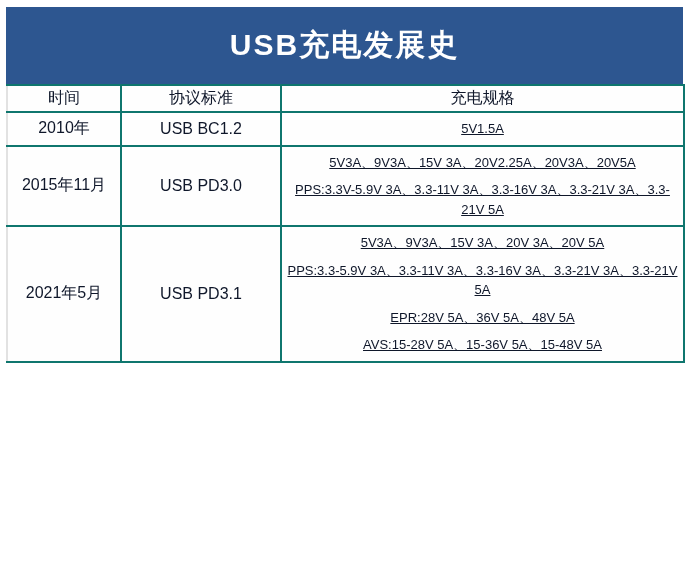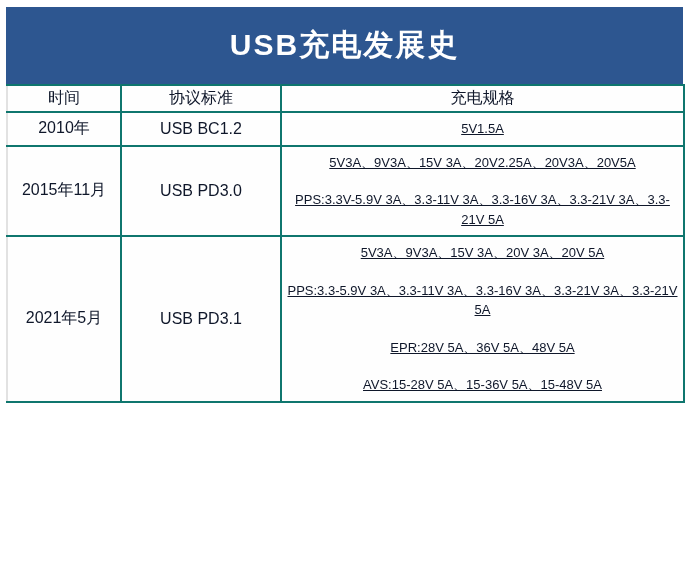--- a/index.html
+++ b/index.html
@@ -44,21 +44,21 @@
 
   thead tr { height: 25px; }
   tbody tr:nth-child(1) { height: 24px; padding-left: 34px; }
   tbody tr:nth-child(2) { height: 26px; }
   tbody tr:nth-child(3) { height: 94px; }
   tbody tr:nth-child(4) { height: 137px; }
   tbody tr:nth-child(5) { height: 192px; }
 
   td.cell-spec { font-size: 13px; padding: 6px 4px; text-decoration: underline; }
   .spec-para { white-space: pre-line; line-height: 1.5; }
-  .spec-para + .spec-para { margin-top: 18px; }
+  .spec-para + .spec-para { margin-top: 8px; }
 
   col.c-time { width: 114px; }
   col.c-protocol { width: 160px; }
   col.c-spec { width: 403px; }
 </style>
 </head>
 <body>
 
 <div class="page">
   <div class="banner">

